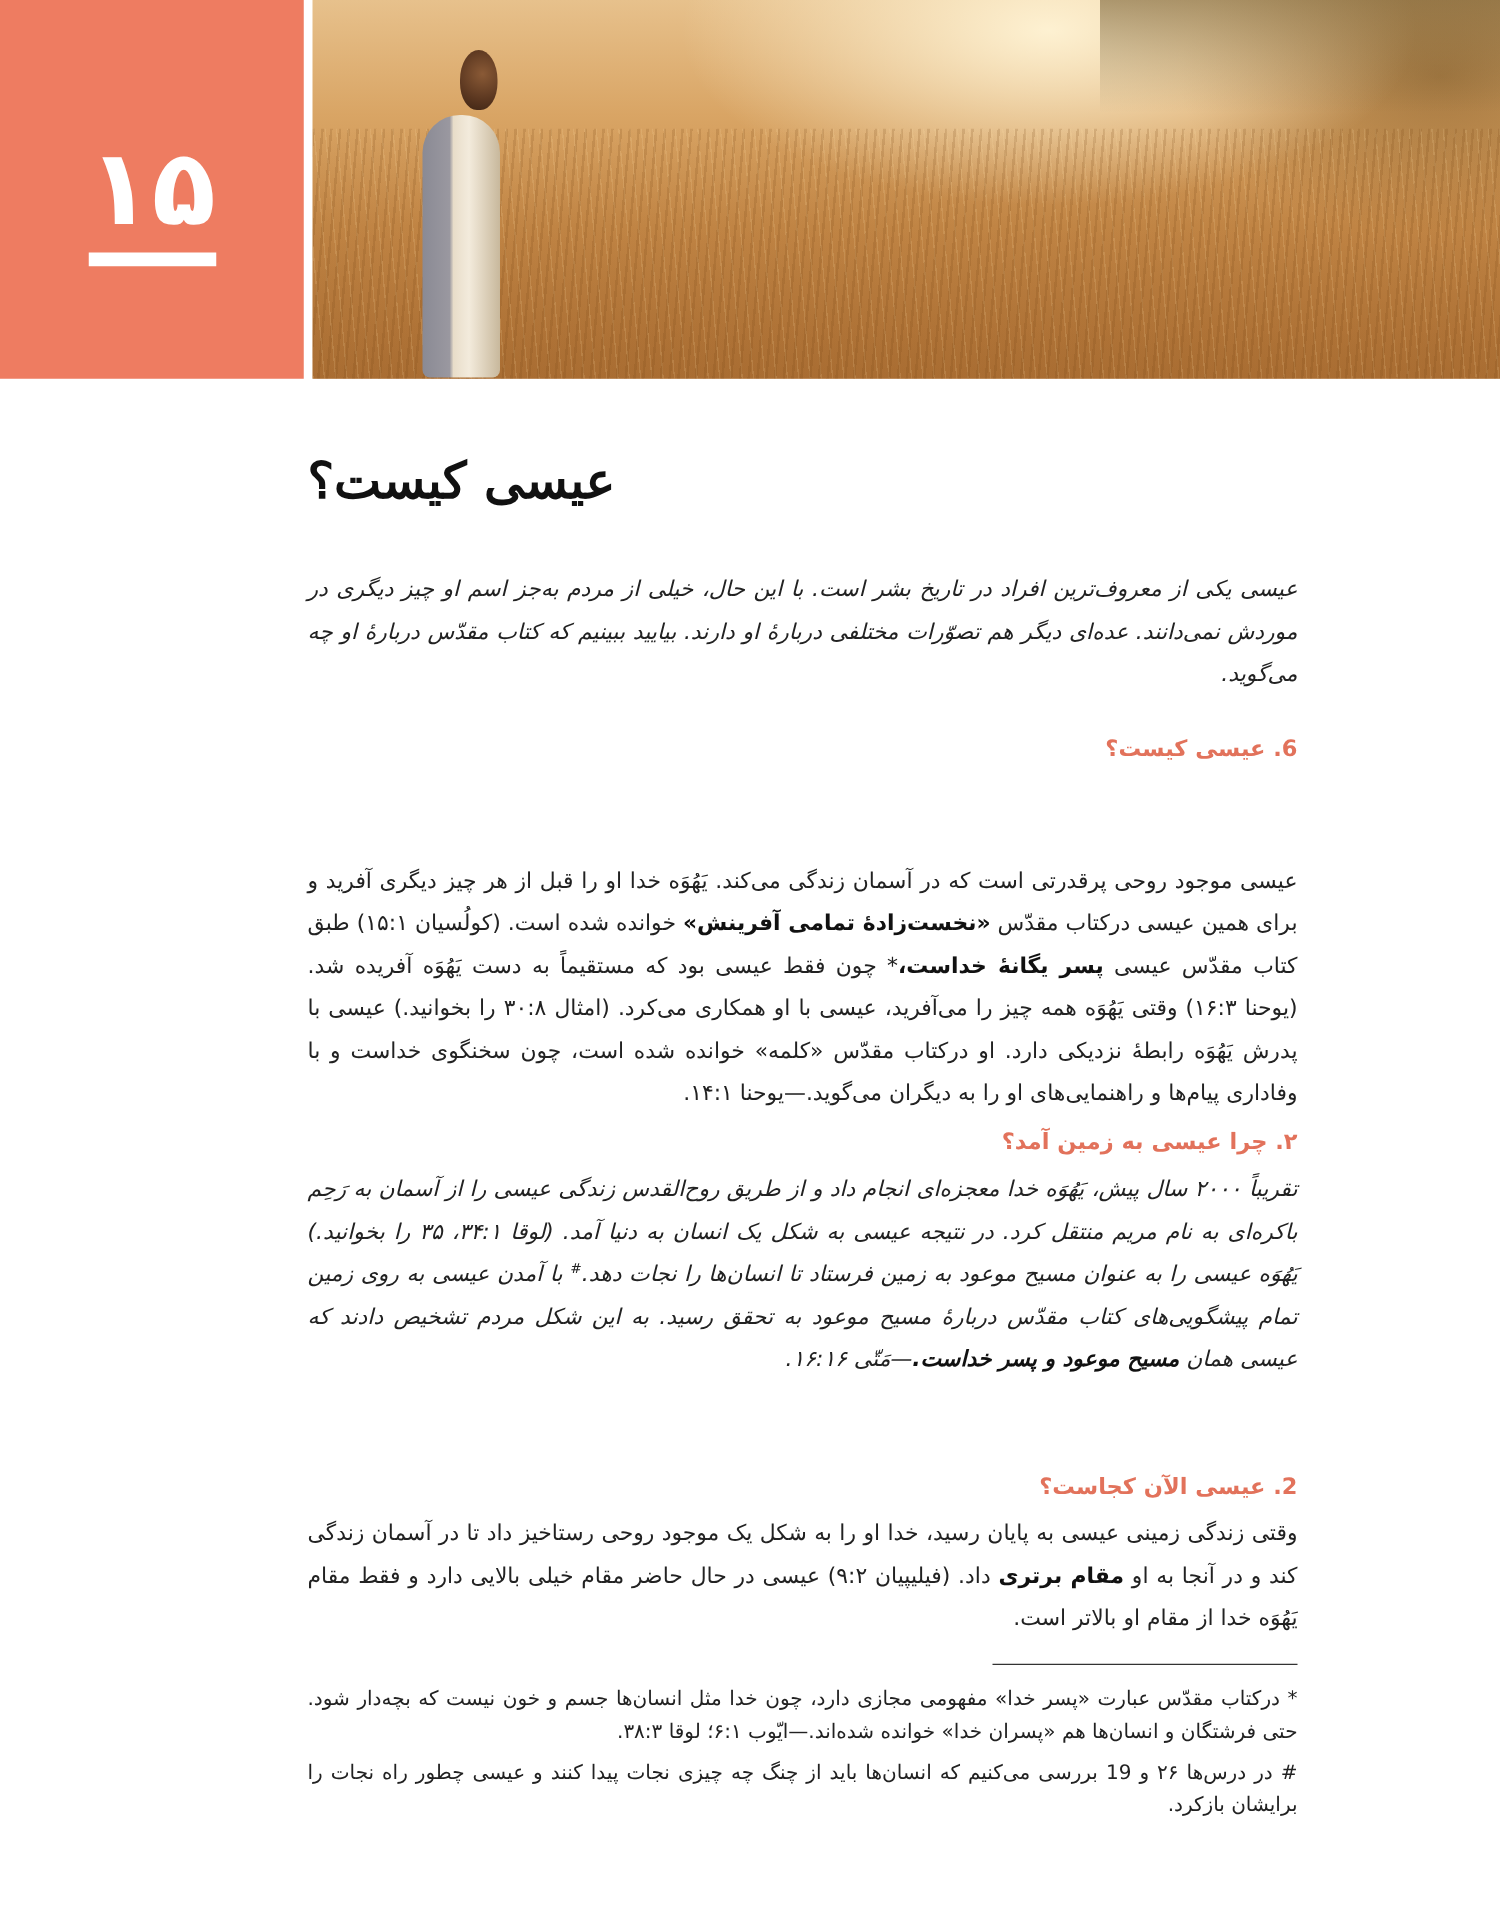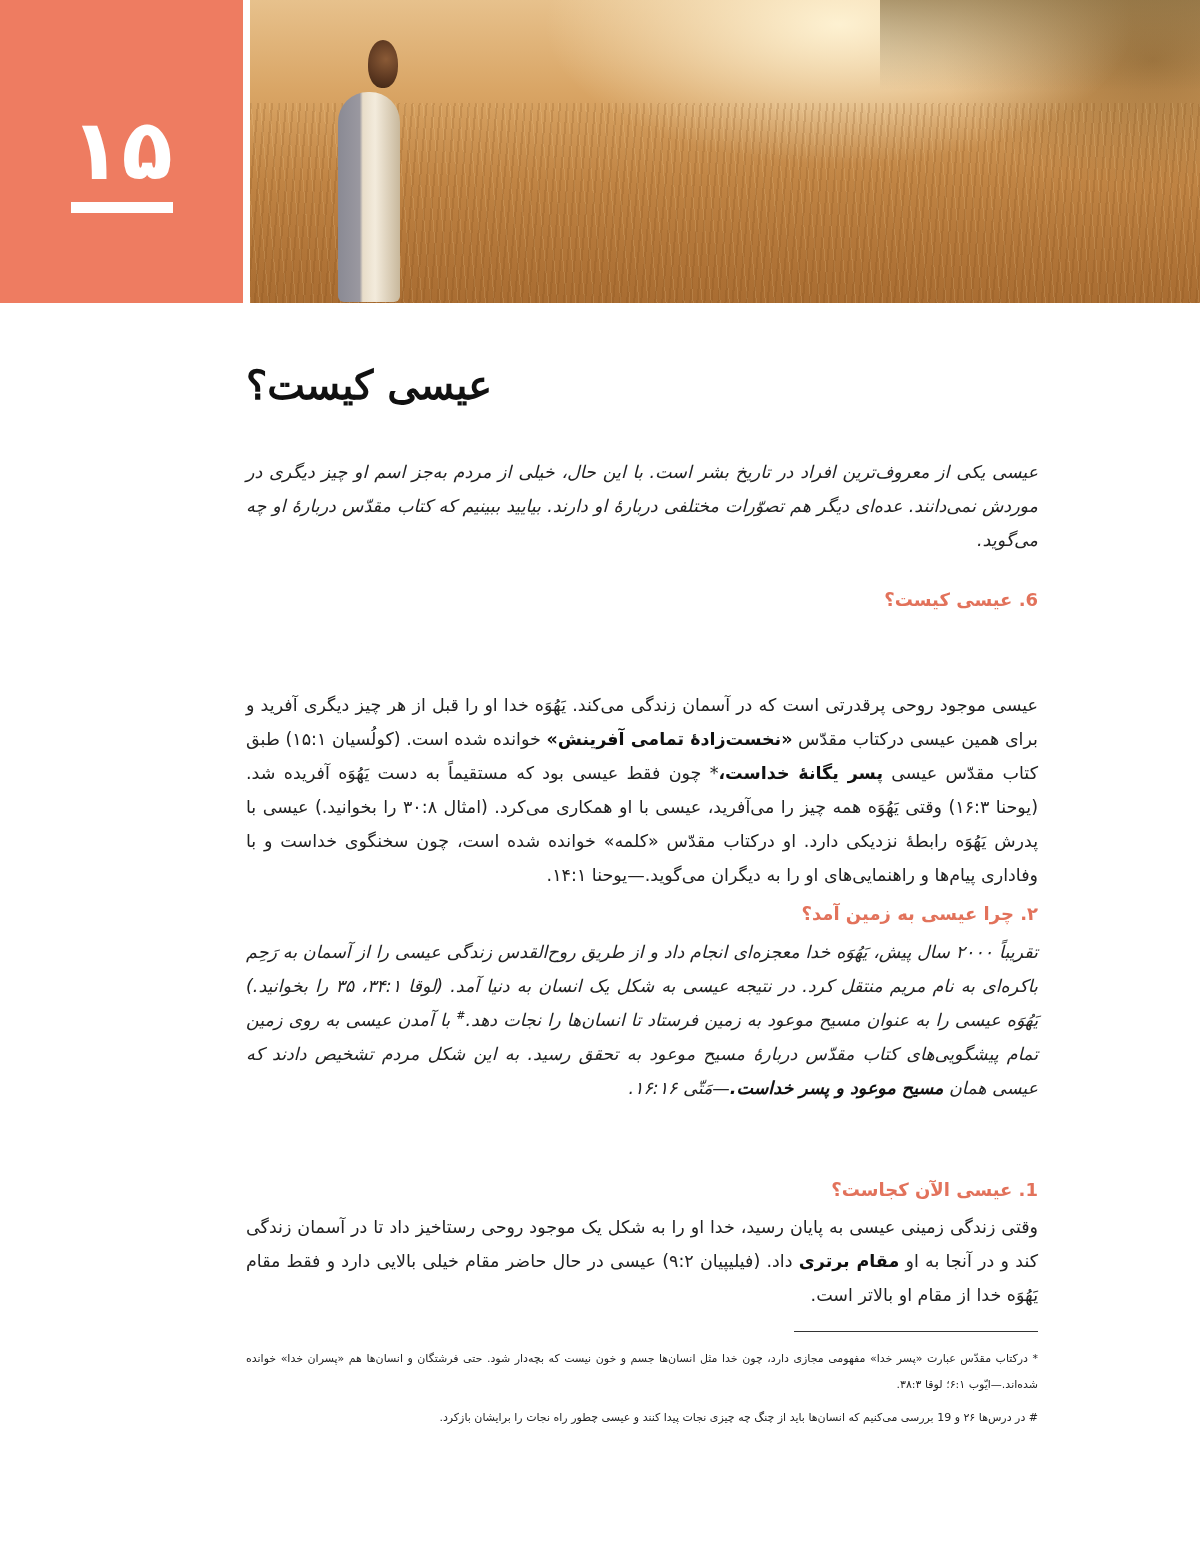--- a/index.html
+++ b/index.html
@@ -72,21 +72,21 @@
     .a1 { top: 651px; margin-top: 37px; }
     .q2 { top: 899px; text-align: right; }
     .a2 { top: 935px; font-style: italic; }
     .q3 { top: 1175px; }
     .a3 { top: 1210px; }
     .fn-rule {
       position: absolute; left: 794px; top: 1331px; width: 244px; height: 1px; background: #333;
     }
     .fn {
       position: absolute; right: 0; width: 792px;
-      font-family: "DejaVu Sans", sans-serif; font-size: 11px; line-height: 26px; color: #222;
+      font-family: "DejaVu Sans", sans-serif; font-size: 16px; line-height: 26px; color: #222;
       text-align: justify; text-align-last: right;
     }
     .fn1 { top: 1346px; }
     .fn2 { top: 1405px; }
   </style>
 </head>
 <body>
 
 <div class="lesson-badge" style="background: rgb(238, 124, 97); padding-left: 12px;">
   <div class="lesson-number">۱۵</div>
@@ -103,21 +103,21 @@
   <h1 class="page-title">عیسی کیست؟</h1>
 
   <p class="para intro">عیسی یکی از معروف‌ترین افراد در تاریخ بشر است. با این حال، خیلی از مردم به‌جز اسم او چیز دیگری در موردش نمی‌دانند. عده‌ای دیگر هم تصوّرات مختلفی دربارهٔ او دارند. بیایید ببینیم که کتاب مقدّس دربارهٔ او چه می‌گوید.</p>
 
   <h2 class="q-heading q1" style="color: rgb(226, 114, 91);">6.  عیسی کیست؟</h2>
   <p class="para a1"><span>عیسی موجود روحی پرقدرتی است که در آسمان زندگی می‌کند. یَهُوَه خدا او را قبل از هر چیز دیگری آفرید و برای همین عیسی درکتاب مقدّس </span><b>«نخست‌زادهٔ تمامی آفرینش»</b><span> خوانده شده است. (کولُسیان ۱:‏۱۵) طبق کتاب مقدّس عیسی </span><b>پسر یگانهٔ خداست،</b><span>* چون فقط عیسی بود که مستقیماً به دست یَهُوَه آفریده شد. (یوحنا ۳:‏۱۶) وقتی یَهُوَه همه چیز را می‌آفرید، عیسی با او همکاری می‌کرد. (امثال ۸:‏۳۰ را بخوانید.) عیسی با پدرش یَهُوَه رابطهٔ نزدیکی دارد. او درکتاب مقدّس «کلمه» خوانده شده است، چون سخنگوی خداست و با وفاداری پیام‌ها و راهنمایی‌های او را به دیگران می‌گوید.—یوحنا ۱:‏۱۴.</span></p>
 
   <h2 class="q-heading q2" style="color: rgb(226, 114, 91);">۲. چرا عیسی به زمین آمد؟</h2>
   <p class="para a2"><span>تقریباً ۲۰۰۰ سال پیش، یَهُوَه خدا معجزه‌ای انجام داد و از طریق روح‌القدس زندگی عیسی را از آسمان به رَحِم باکره‌ای به نام مریم منتقل کرد. در نتیجه عیسی به شکل یک انسان به دنیا آمد. (لوقا ۱:‏۳۴، ۳۵ را بخوانید.) یَهُوَه عیسی را به عنوان مسیح موعود به زمین فرستاد تا انسان‌ها را نجات دهد.</span><sup>#</sup><span> با آمدن عیسی به روی زمین تمام پیشگویی‌های کتاب مقدّس دربارهٔ مسیح موعود به تحقق رسید. به این شکل مردم تشخیص دادند که عیسی همان </span><b>مسیح موعود و پسر خداست.</b><span>—مَتّی ۱۶:‏۱۶.</span></p>
 
-  <h2 class="q-heading q3" style="color: rgb(226, 114, 91);">1. عیسی الآن کجاست؟</h2>
+  <h2 class="q-heading q3" style="color: rgb(226, 114, 91);">2. عیسی الآن کجاست؟</h2>
   <p class="para a3"><span>وقتی زندگی زمینی عیسی به پایان رسید، خدا او را به شکل یک موجود روحی رستاخیز داد تا در آسمان زندگی کند و در آنجا به او </span><b>مقام برتری</b><span> داد. (فیلیپیان ۲:‏۹) عیسی در حال حاضر مقام خیلی بالایی دارد و فقط مقام یَهُوَه خدا از مقام او بالاتر است.</span></p>
 </div>
 
 <div class="fn-rule"></div>
 <div class="content">
   <p class="fn fn1">* درکتاب مقدّس عبارت «پسر خدا» مفهومی مجازی دارد، چون خدا مثل انسان‌ها جسم و خون نیست که بچه‌دار شود. حتی فرشتگان و انسان‌ها هم «پسران خدا» خوانده شده‌اند.—ایّوب ۱:‏۶؛ لوقا ۳:‏۳۸.</p>
   <p class="fn fn2"># در درس‌ها ۲۶ و 19 بررسی می‌کنیم که انسان‌ها باید از چنگ چه چیزی نجات پیدا کنند و عیسی چطور راه نجات را برایشان بازکرد.</p>
 </div>
 
 </body></html>

